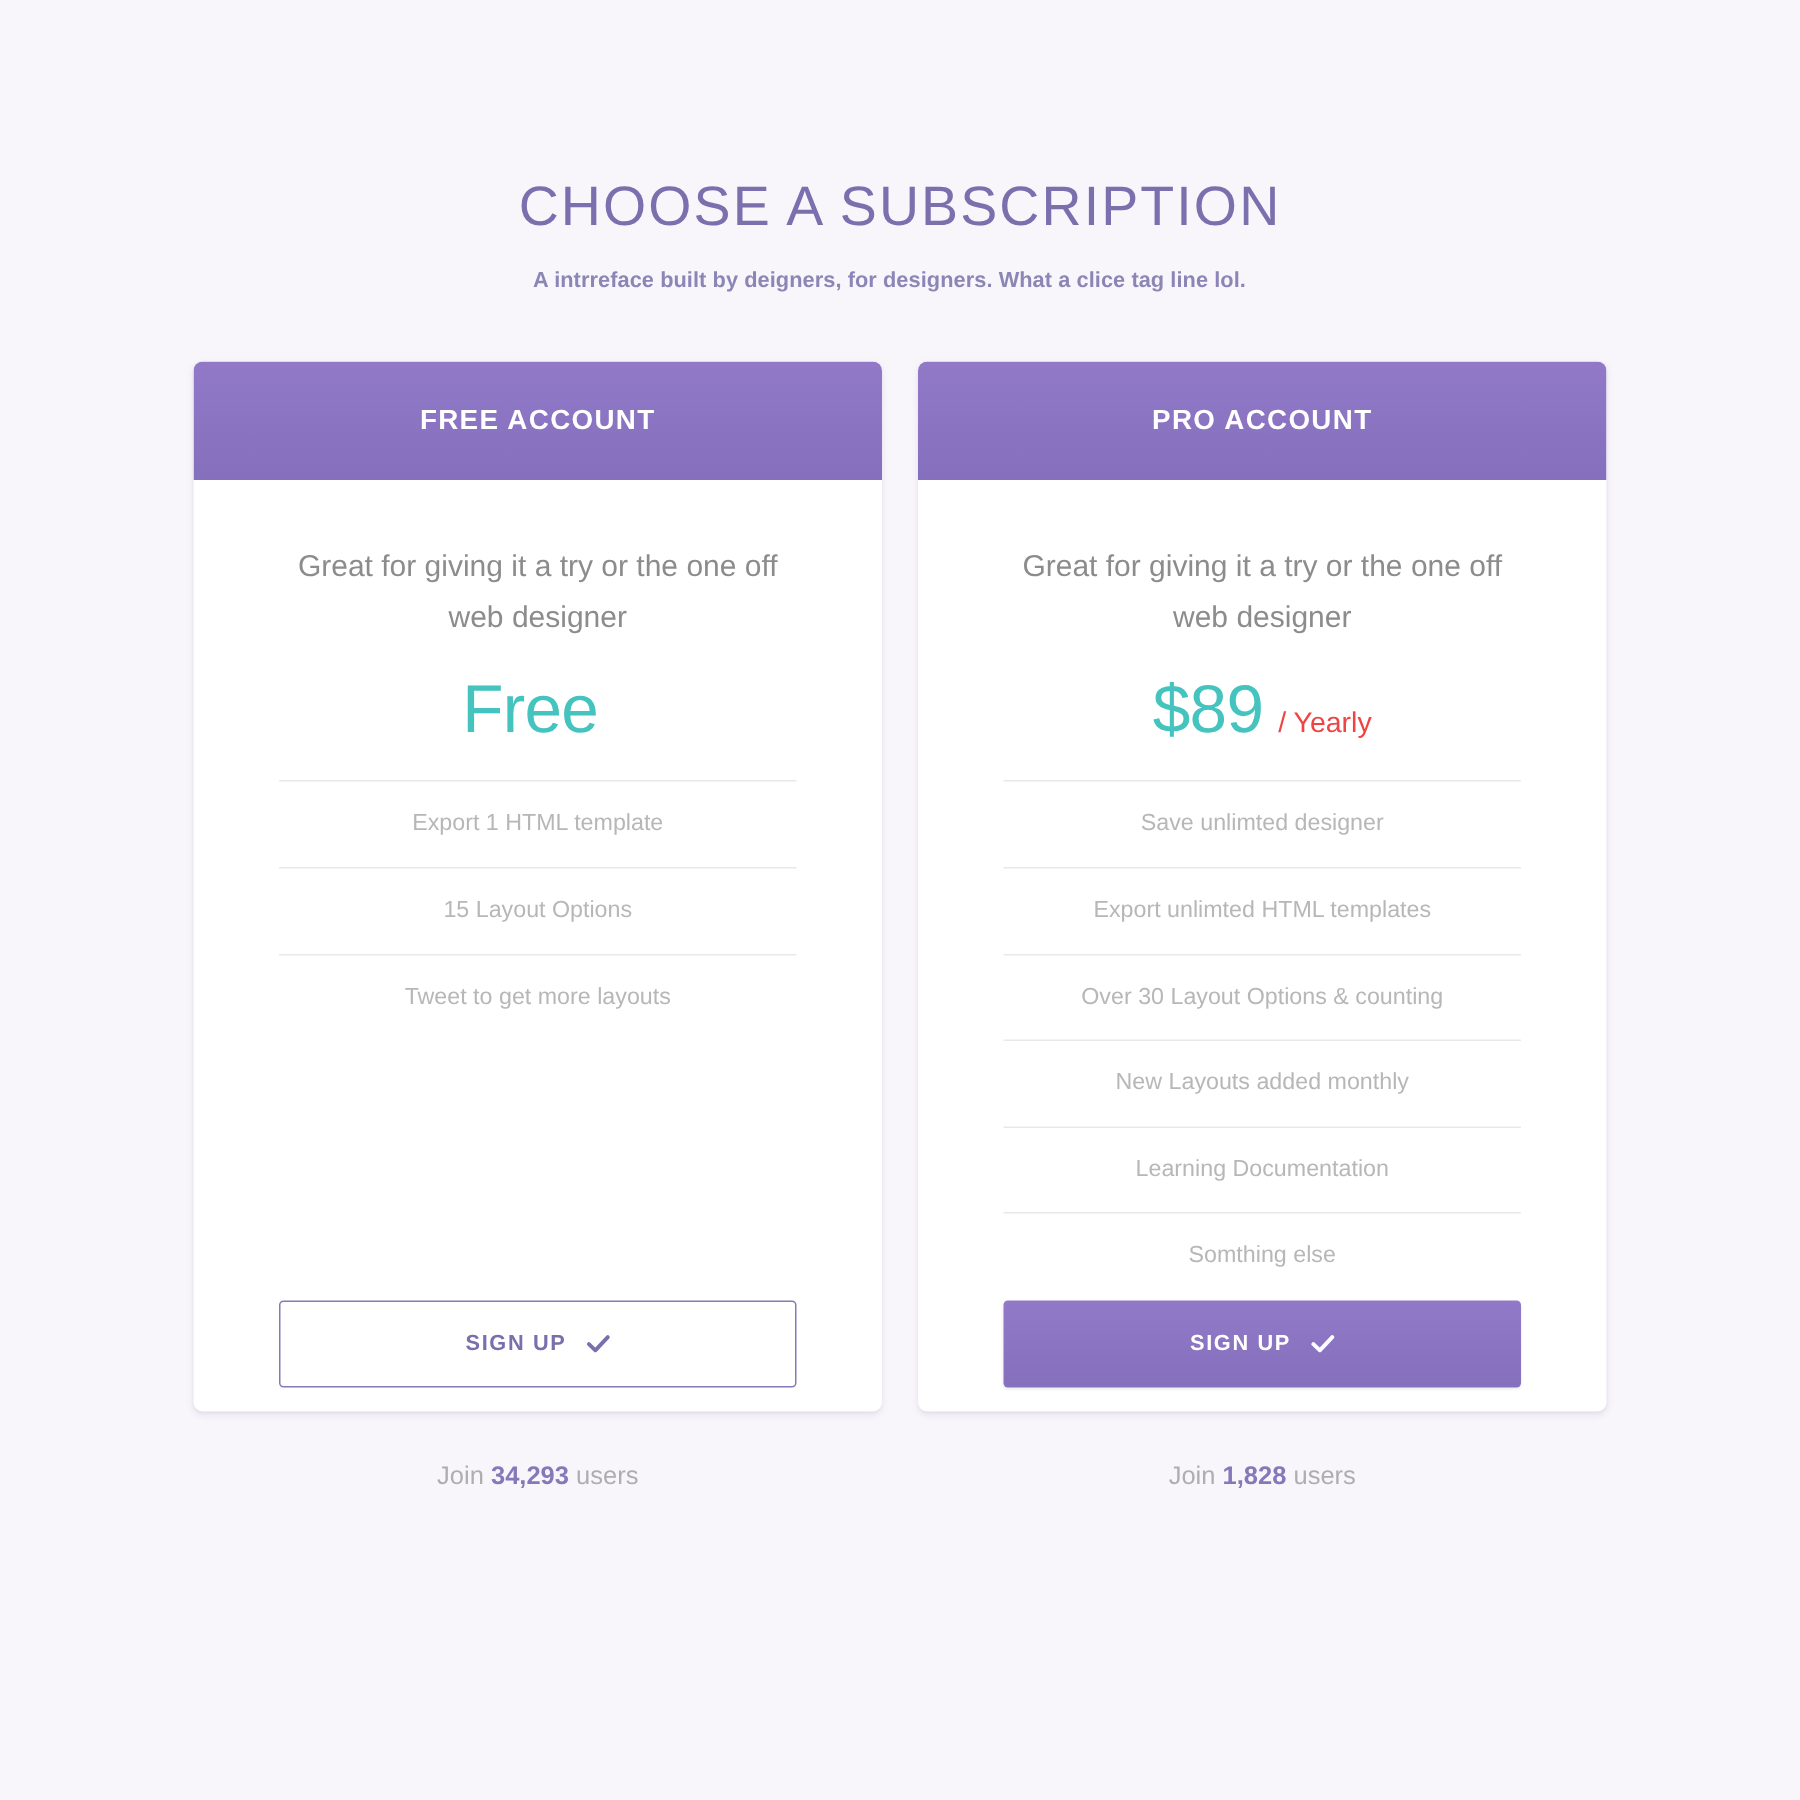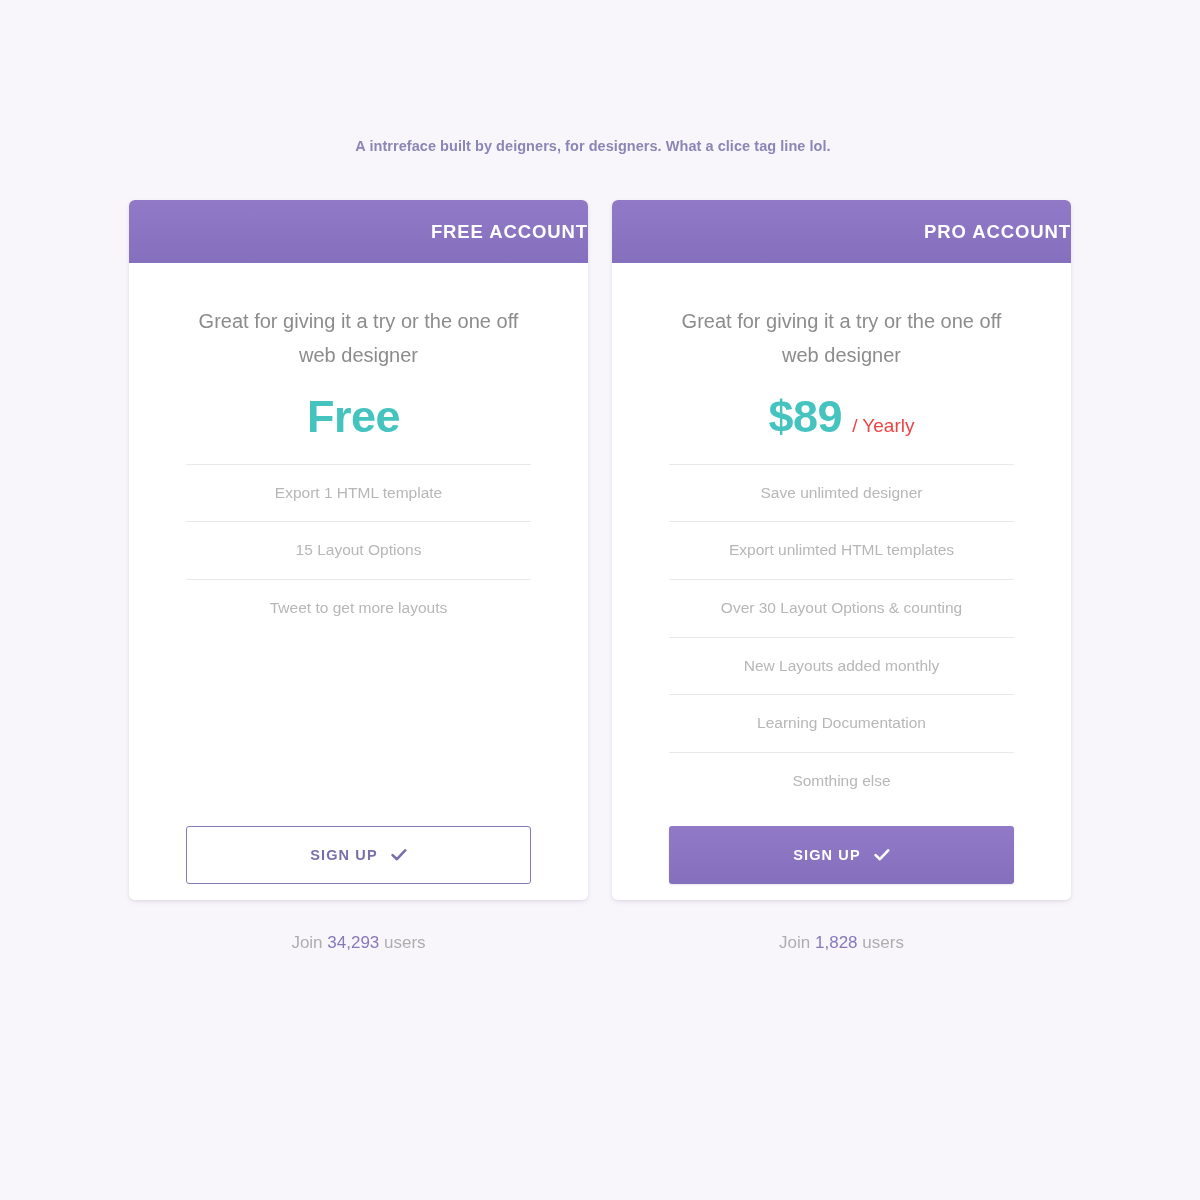--- a/index.html
+++ b/index.html
@@ -65,25 +65,25 @@
     box-shadow: 0 2px 5px rgba(120, 110, 150, 0.13),
                 0 1px 2px rgba(120, 110, 150, 0.08);
     overflow: hidden;
     display: flex;
     flex-direction: column;
     height: 700px;
     box-sizing: border-box;
   }
 
   .card-header {
-    height: 63px;
+    height: 79px;
     background: linear-gradient(to bottom, #9179c8 0%, #8570bd 100%);
     display: flex;
     align-items: center;
-    justify-content: flex-end;
+    justify-content: center;
     flex: 0 0 auto;
   }
   .card-header-title {
     color: #ffffff;
     font-size: 18.5px;
     font-weight: 700;
     letter-spacing: 0.9px;
   }
 
   .card-body {
@@ -107,21 +107,21 @@
     margin-top: 21px;
     text-align: center;
     display: flex;
     align-items: baseline;
     justify-content: center;
     gap: 10px;
     padding-bottom: 25px;
   }
   .price-amount {
     font-size: 45px;
-    font-weight: 700;
+    font-weight: 400;
     color: #45c3bf;
     letter-spacing: -0.5px;
     line-height: 1;
   }
   .price-period {
     font-size: 19px;
     color: #ef4444;
     font-weight: 400;
   }
 
@@ -178,30 +178,31 @@
 
   .join-line {
     margin-top: 33px;
     text-align: center;
     font-size: 17px;
     color: #aeaeae;
     font-weight: 400;
   }
   .join-count {
     color: #8579b9;
-    font-weight: 400;
+    font-weight: 700;
     text-align: center;
   }
 </style>
 </head>
 <body>
 
 <div class="page">
 
   <div class="header">
+    <h1 class="page-title">CHOOSE A SUBSCRIPTION</h1>
     <p class="page-subtitle">A intrreface built by deigners, for designers. What a clice tag line lol.</p>
   </div>
 
   <div class="cards">
 
     <div class="plan">
       <div class="card">
         <div class="card-header">
           <span class="card-header-title">FREE ACCOUNT</span>
         </div>

